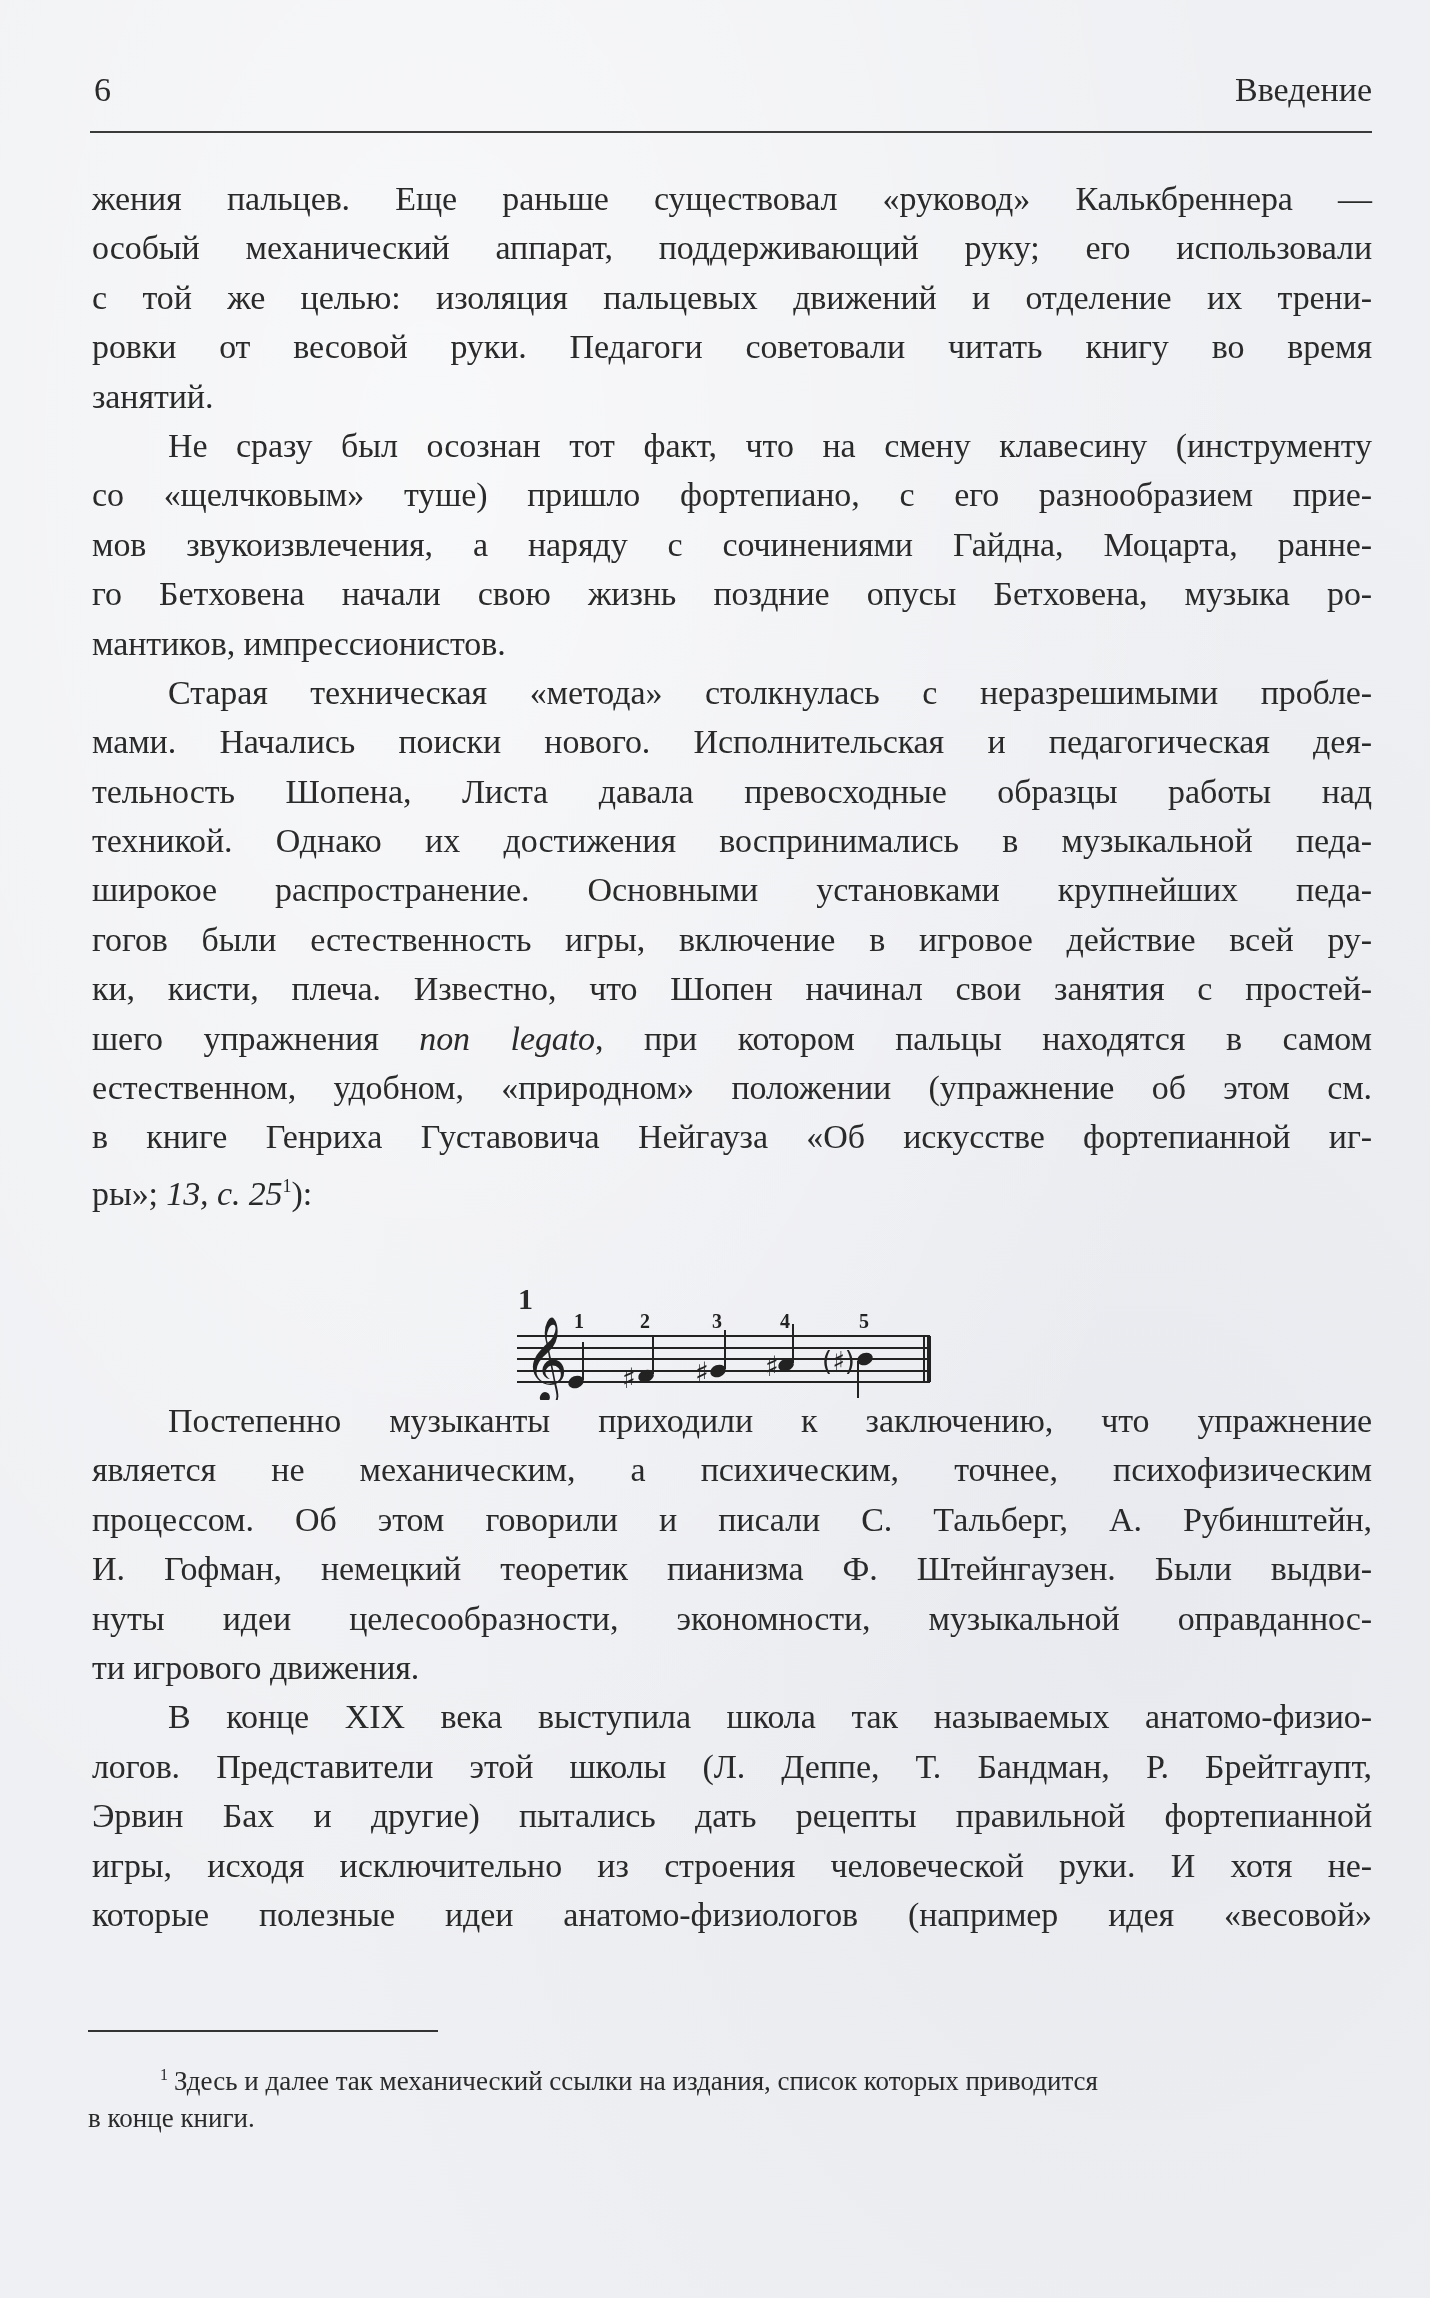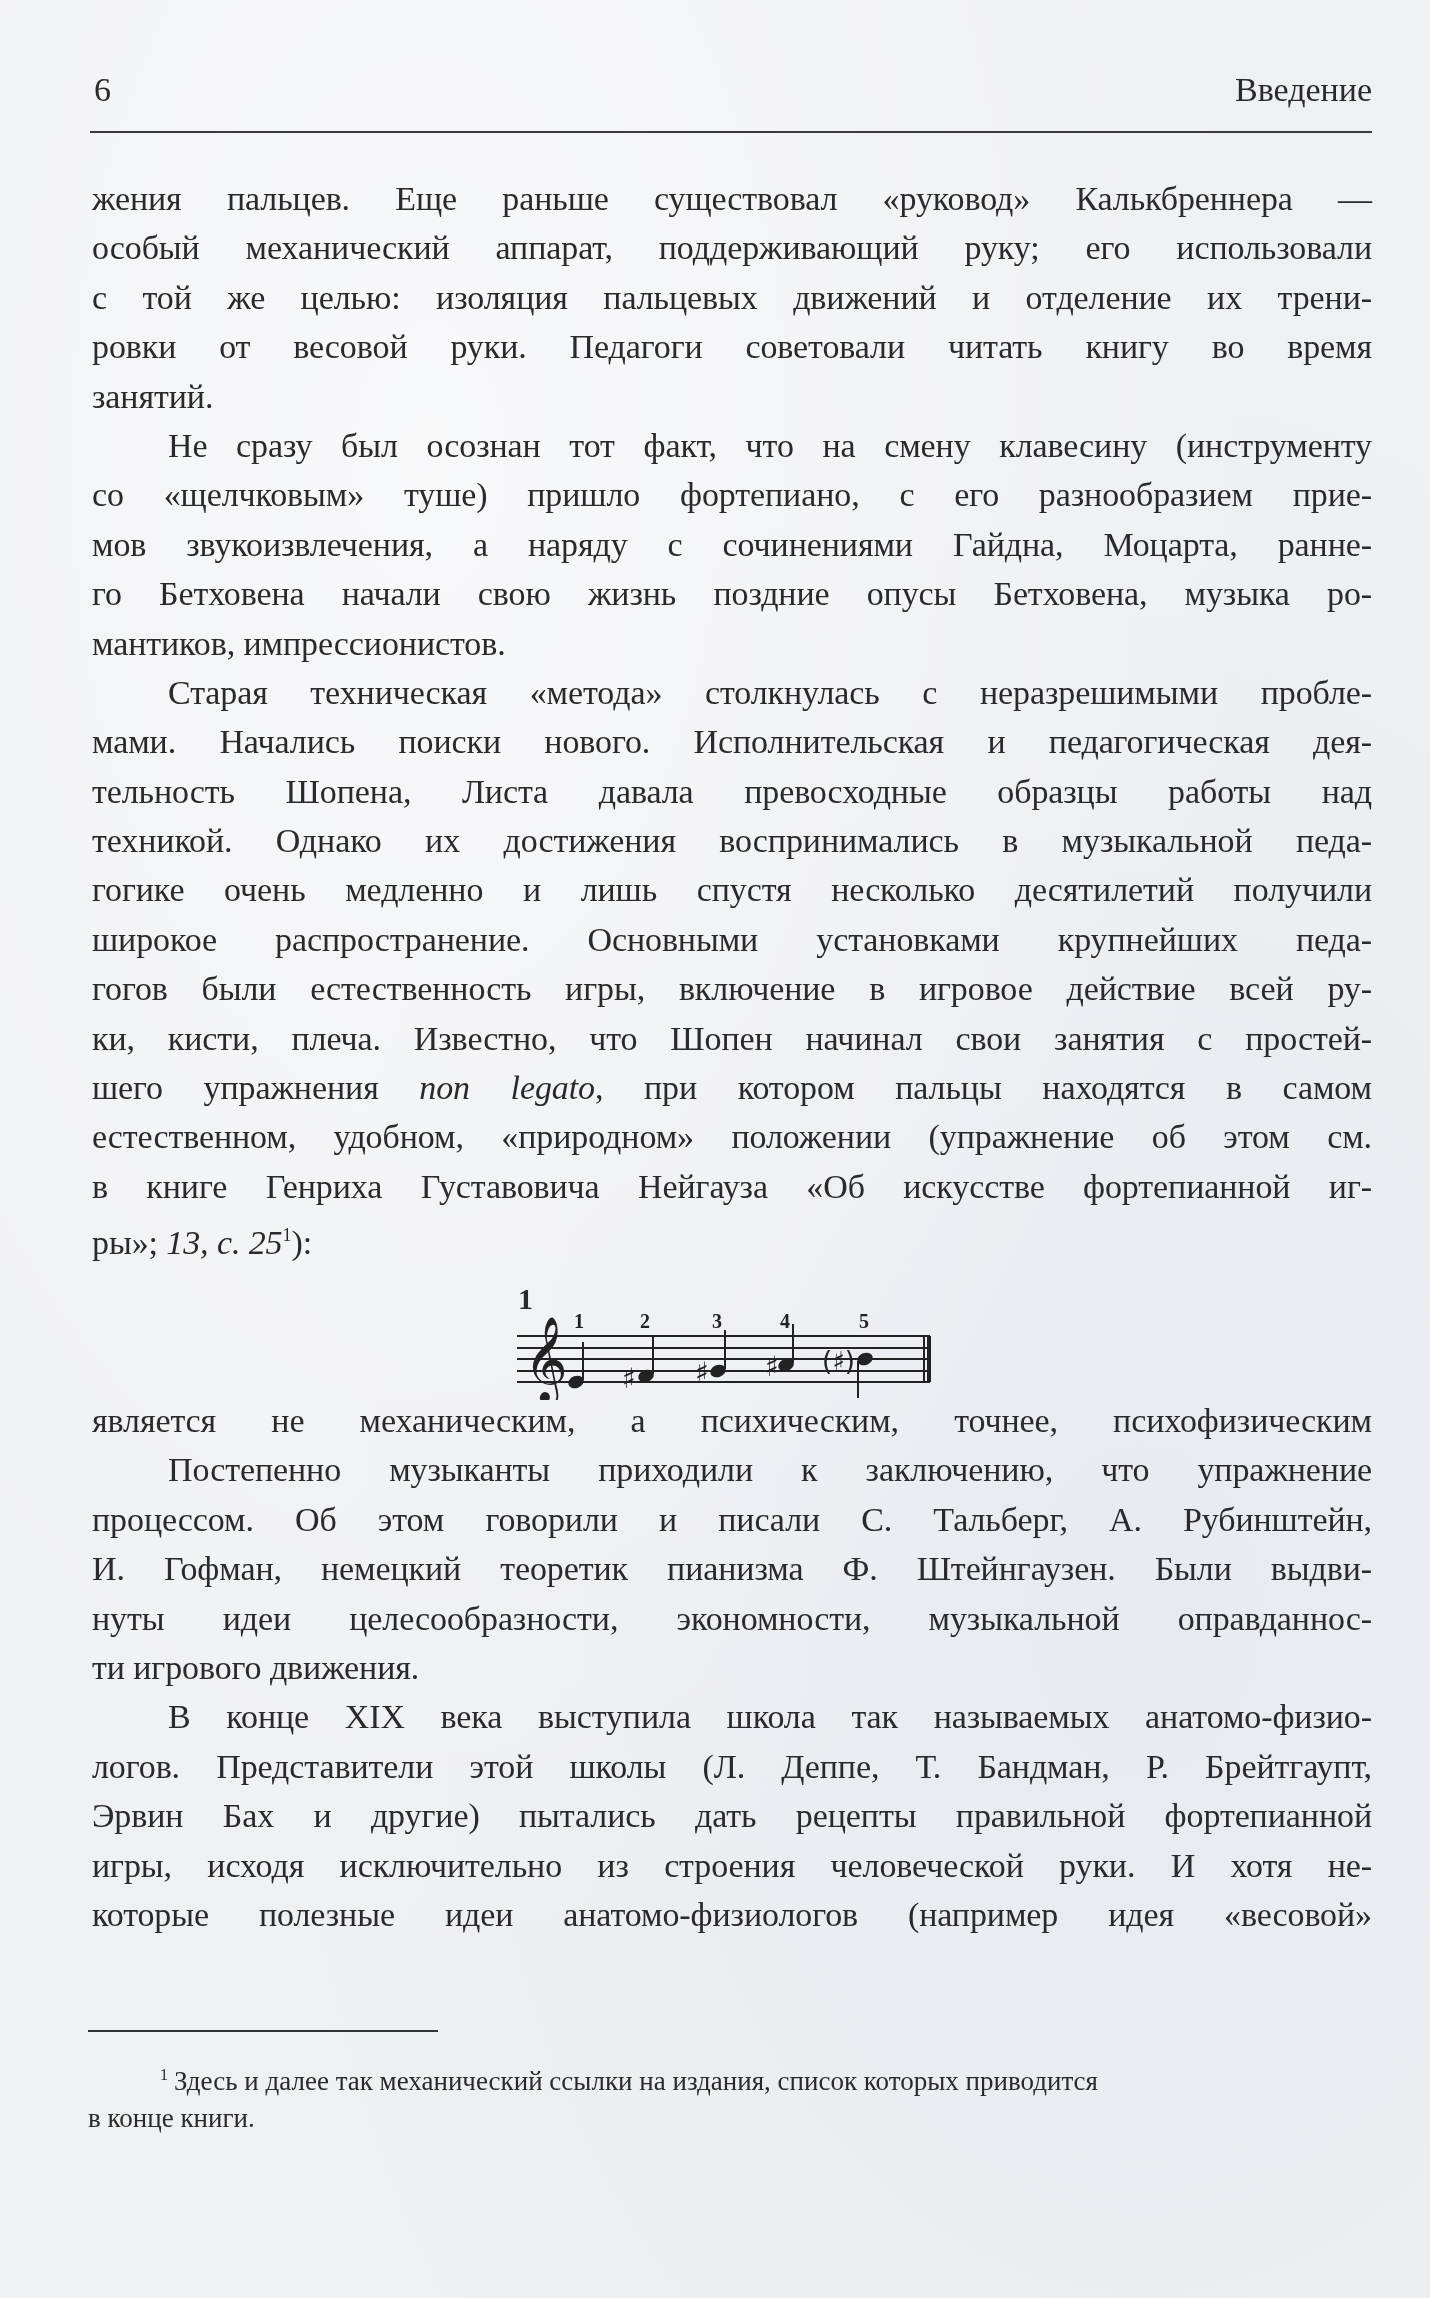--- a/index.html
+++ b/index.html
@@ -77,21 +77,20 @@
   <span class="line last">занятий.</span>
   <span class="line indent">Не сразу был осознан тот факт, что на смену клавесину (инструменту</span>
   <span class="line">со «щелчковым» туше) пришло фортепиано, с его разнообразием прие-</span>
   <span class="line">мов звукоизвлечения, а наряду с сочинениями Гайдна, Моцарта, ранне-</span>
   <span class="line">го Бетховена начали свою жизнь поздние опусы Бетховена, музыка ро-</span>
   <span class="line last">мантиков, импрессионистов.</span>
   <span class="line indent">Старая техническая «метода» столкнулась с неразрешимыми пробле-</span>
   <span class="line">мами. Начались поиски нового. Исполнительская и педагогическая дея-</span>
   <span class="line">тельность Шопена, Листа давала превосходные образцы работы над</span>
   <span class="line">техникой. Однако их достижения воспринимались в музыкальной педа-</span>
-  <span class="line">гогике очень медленно и лишь спустя несколько десятилетий получили</span>
   <span class="line">широкое распространение. Основными установками крупнейших педа-</span>
   <span class="line">гогов были естественность игры, включение в игровое действие всей ру-</span>
   <span class="line">ки, кисти, плеча. Известно, что Шопен начинал свои занятия с простей-</span>
   <span class="line"><span>шего упражнения </span><span class="it">non legato</span><span>, при котором пальцы находятся в самом</span></span>
   <span class="line">естественном, удобном, «природном» положении (упражнение об этом см.</span>
   <span class="line">в книге Генриха Густавовича Нейгауза «Об искусстве фортепианной иг-</span>
   <span class="line last"><span>ры»; </span><span class="it">13, с. 25</span><span class="sup">1</span><span>):</span></span>
 </div>
 
 <div class="music-example">
@@ -132,22 +131,22 @@
     <ellipse cx="286" cy="95" rx="8" ry="6" fill="#222" transform="rotate(-20 286 95)"></ellipse>
     <line x1="293" y1="93" x2="293" y2="54" stroke="#222" stroke-width="2"></line>
 
     <text x="322" y="100" font-size="26" fill="#222" font-family="DejaVu Sans, sans-serif">(♯)</text>
     <ellipse cx="365" cy="89" rx="8" ry="6" fill="#222" transform="rotate(-20 365 89)"></ellipse>
     <line x1="358" y1="91" x2="358" y2="128" stroke="#222" stroke-width="2"></line>
   </svg>
 </div>
 
 <div class="body-block" style="top:1396px;">
+  <span class="line indent">Постепенно музыканты приходили к заключению, что упражнение</span>
   <span class="line">является не механическим, а психическим, точнее, психофизическим</span>
-  <span class="line indent">Постепенно музыканты приходили к заключению, что упражнение</span>
   <span class="line">процессом. Об этом говорили и писали С. Тальберг, А. Рубинштейн,</span>
   <span class="line">И. Гофман, немецкий теоретик пианизма Ф. Штейнгаузен. Были выдви-</span>
   <span class="line">нуты идеи целесообразности, экономности, музыкальной оправданнос-</span>
   <span class="line last">ти игрового движения.</span>
   <span class="line indent">В конце XIX века выступила школа так называемых анатомо-физио-</span>
   <span class="line">логов. Представители этой школы (Л. Деппе, Т. Бандман, Р. Брейтгаупт,</span>
   <span class="line">Эрвин Бах и другие) пытались дать рецепты правильной фортепианной</span>
   <span class="line">игры, исходя исключительно из строения человеческой руки. И хотя не-</span>
   <span class="line">которые полезные идеи анатомо-физиологов (например идея «весовой»</span>
 </div>

